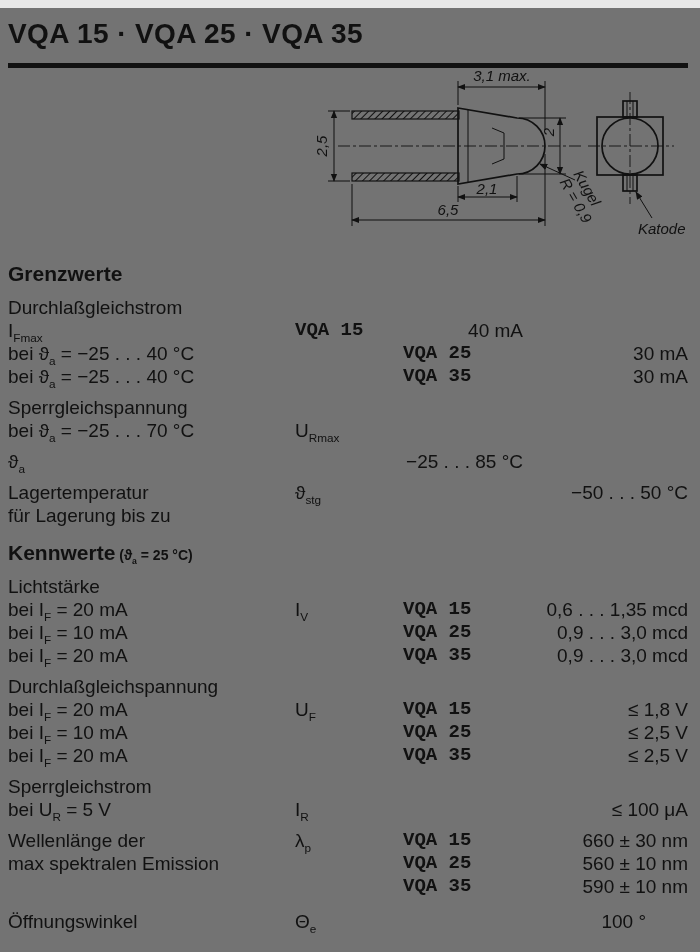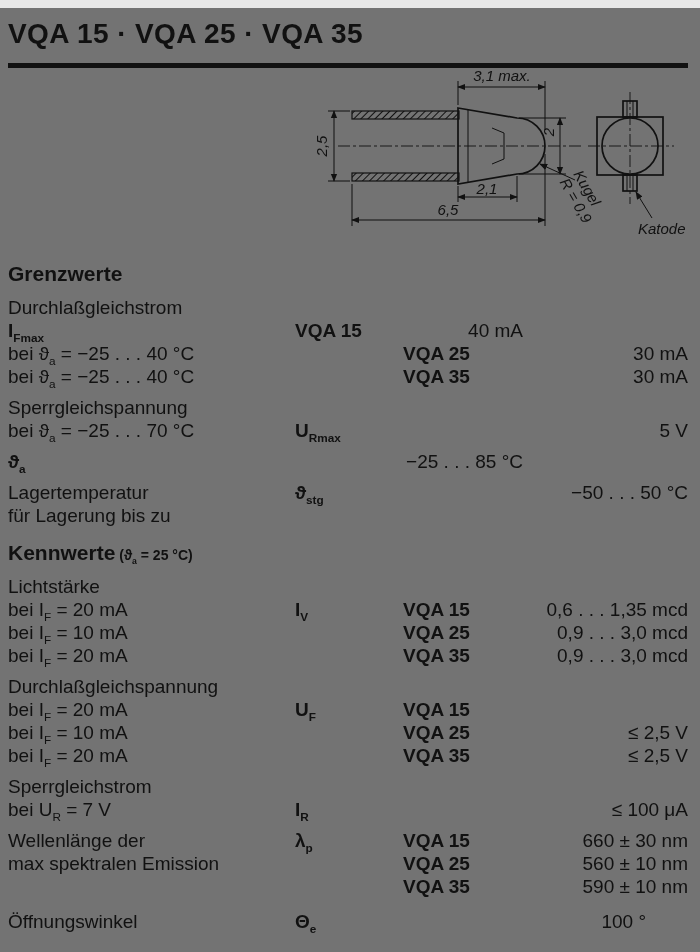--- a/index.html
+++ b/index.html
@@ -34,22 +34,22 @@
   .ext, .dim { stroke:#111111; stroke-width:1; fill:none; }
 
   .sect-h {
     font-size:21px;
     font-weight:700;
     margin:14px 0 10px 0;
   }
   .sect-h .hcond { font-weight:700; font-size:14px;text-align:right; }
   .tbl { font-size:19px; line-height:23px; }
   .row { display:grid; grid-template-columns:287px 108px 120px auto; }
-  .row .c2 { font-weight:700; }
-  .row .c3 { font-weight:700; }
+  .row .c2 { font-weight:400; }
+  .row .c3 { font-weight:700;font-family:Liberation Mono, monospace; }
   .row .c4 { text-align:right; }
   .row .c4.pad { padding-right:42px; }
   .g  { margin-top:8px; }
   .g2 { margin-top:12px; }
   sub { font-size:0.62em; line-height:0; }
 </style>
 </head>
 <body>
 
 <div class="page">
@@ -161,21 +161,20 @@
       <div class="c1"><span>Sperrgleichspannung</span></div>
       <div class="c2"></div>
         <div class="c3"></div>
         <div class="c4"></div>
     </div>
 
     <div class="row">
       <div class="c1"><span>bei </span><span>ϑ</span><sub>a</sub><span> = −25 . . . 70 °C</span></div>
       <div class="c2"><span>U</span><sub>Rmax</sub></div>
       <div class="c3"></div>
-      <div class="c4">5 V</div>
     </div>
 
     <div class="row g">
       <div class="c2"><span>ϑ</span><sub>a</sub></div>
       <div class="c3"></div>
       <div class="c4">−25 . . . 85 °C</div>
     </div>
 
     <div class="row g">
       <div class="c1"><span>Lagertemperatur</span></div>
@@ -235,20 +234,21 @@
       <div class="c1"><span>Durchlaßgleichspannung</span></div>
       <div class="c2"></div>
         <div class="c3"></div>
         <div class="c4"></div>
     </div>
 
     <div class="row">
       <div class="c1"><span>bei </span><span>I</span><sub>F</sub><span> = 20 mA</span></div>
       <div class="c2"><span>U</span><sub>F</sub></div>
       <div class="c3">VQA 15</div>
+      <div class="c4">≤ 1,8 V</div>
     </div>
 
     <div class="row">
       <div class="c1"><span>bei </span><span>I</span><sub>F</sub><span> = 10 mA</span></div>
       <div class="c2"></div>
       <div class="c3">VQA 25</div>
       <div class="c4">≤ 2,5 V</div>
     </div>
 
     <div class="row">
@@ -259,21 +259,21 @@
     </div>
 
     <div class="row g">
       <div class="c1"><span>Sperrgleichstrom</span></div>
       <div class="c2"></div>
         <div class="c3"></div>
         <div class="c4"></div>
     </div>
 
     <div class="row">
-      <div class="c1"><span>bei </span><span>U</span><sub>R</sub><span> = 7 V</span></div>
+      <div class="c1"><span>bei </span><span>U</span><sub>R</sub><span> = 5 V</span></div>
       <div class="c2"><span>I</span><sub>R</sub></div>
       <div class="c3"></div>
       <div class="c4">≤ 100 μA</div>
     </div>
 
     <div class="row g">
       <div class="c1"><span>Wellenlänge der</span></div>
       <div class="c2"><span>λ</span><sub>p</sub></div>
       <div class="c3">VQA 15</div>
       <div class="c4">660 ± 30 nm</div>

